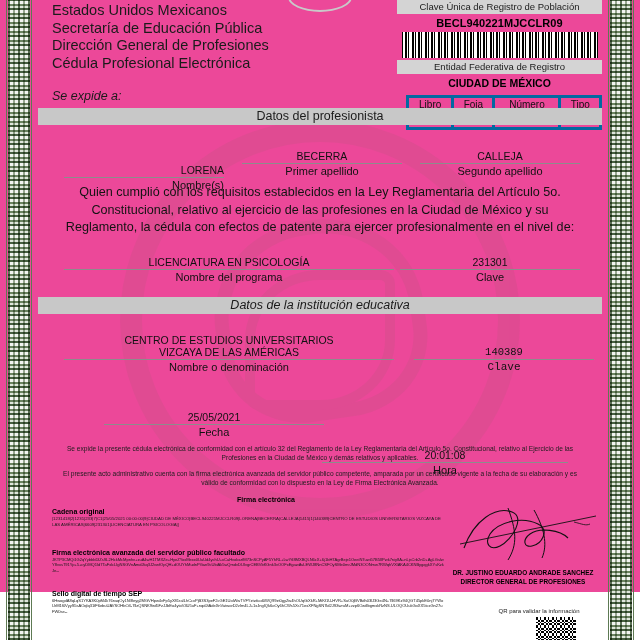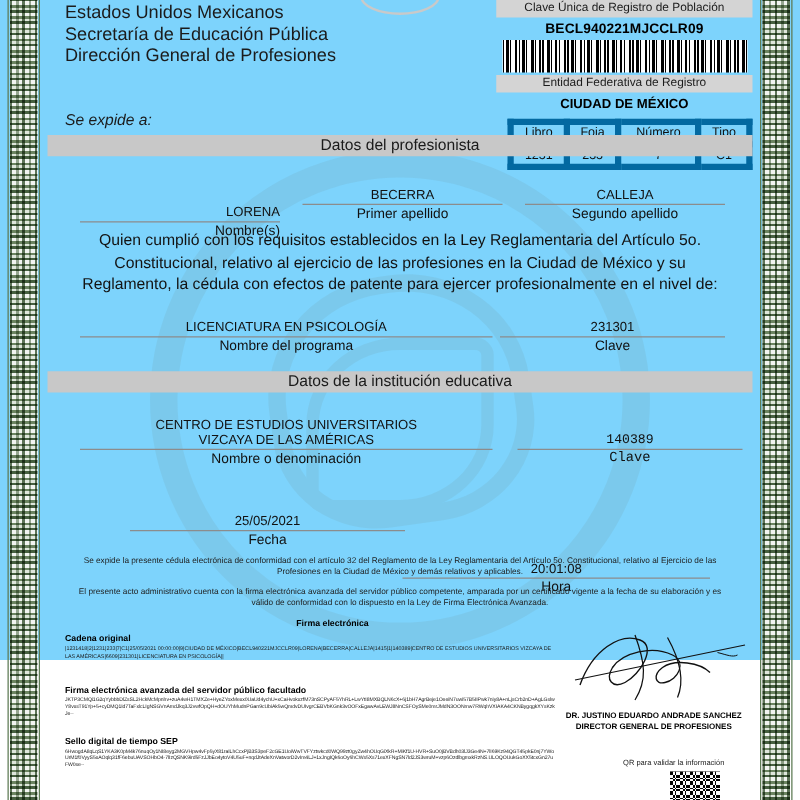--- a/index.html
+++ b/index.html
@@ -5,22 +5,22 @@
   * { box-sizing: border-box; margin: 0; padding: 0; }
   html, body {
     width: 640px; height: 640px;
     background: #ffffff;
     font-family: "Liberation Sans", sans-serif;
     overflow: hidden;
   }
 
   #doc {
     position: relative;
-    width: 640px; height: 528px;
-    background: #7dd3fc;
+    width: 640px; height: 592px;
+    background: #ec4899;
   }
 
   
   .border-strip {
     position: absolute;
     background-color: #ffffff;
     background-image:
       repeating-linear-gradient(0deg,
         #46603f 0px, #46603f 2px,
         #dfe6dc 2px, #dfe6dc 4px,
@@ -127,21 +127,21 @@
     font-size: 10.5px; font-weight: bold; color: #000;
     margin-top: 3px;
   }
   .reg-table {
     border-collapse: collapse;
     margin: 6px 0 0 auto;
     width: 196px;
     font-size: 10px;
   }
   .reg-table th, .reg-table td {
-    border: 5px solid #0369a1;
+    border: 3px solid #0369a1;
     text-align: center;
     padding: 1px 2px;
     color: #111;
     font-weight: normal;
     height: 14px;
   }
 
   .se-expide {
     position: absolute; left: 18px; top: 89px;
     font-size: 12.5px; color: #1b1b1b; font-style: italic;
@@ -275,20 +275,21 @@
     <div class="wm-eagle2"></div>
   </div>
   <div class="top-seal"></div>
 
   <div class="content">
 
     <div class="header">
       <div class="header-line">Estados Unidos Mexicanos</div>
       <div class="header-line">Secretaría de Educación Pública</div>
       <div class="header-line">Dirección General de Profesiones</div>
+      <div class="header-line">Cédula Profesional Electrónica</div>
     </div>
 
     <div class="hdr-right">
       <div class="gray-bar">Clave Única de Registro de Población</div>
       <div class="curp-value">BECL940221MJCCLR09</div>
       <div class="barcode"></div>
       <div class="gray-bar">Entidad Federativa de Registro</div>
       <div class="entidad-value">CIUDAD DE MÉXICO</div>
 
       <table class="reg-table">
@@ -335,21 +336,21 @@
       <div class="val">LICENCIATURA EN PSICOLOGÍA</div>
       <div class="rule"></div>
       <div class="lbl">Nombre del programa</div>
     </div>
     <div class="field" style="left:366px; top:256px; width:180px;">
       <div class="val">231301</div>
       <div class="rule"></div>
       <div class="lbl">Clave</div>
     </div>
 
-    <div class="section-bar" style="top:297px;">Datos de la institución educativa</div>
+    <div class="section-bar" style="top:297px;font-style:italic;">Datos de la institución educativa</div>
 
     <div class="field" style="left:30px; top:334px; width:330px;">
       <div class="val">CENTRO DE ESTUDIOS UNIVERSITARIOS</div>
       <div class="val">VIZCAYA DE LAS AMÉRICAS</div>
       <div class="rule"></div>
       <div class="lbl">Nombre o denominación</div>
     </div>
     <div class="field" style="left:380px; top:346px; width:180px;font-family:Liberation Mono, monospace;">
       <div class="val">140389</div>
       <div class="rule"></div>

